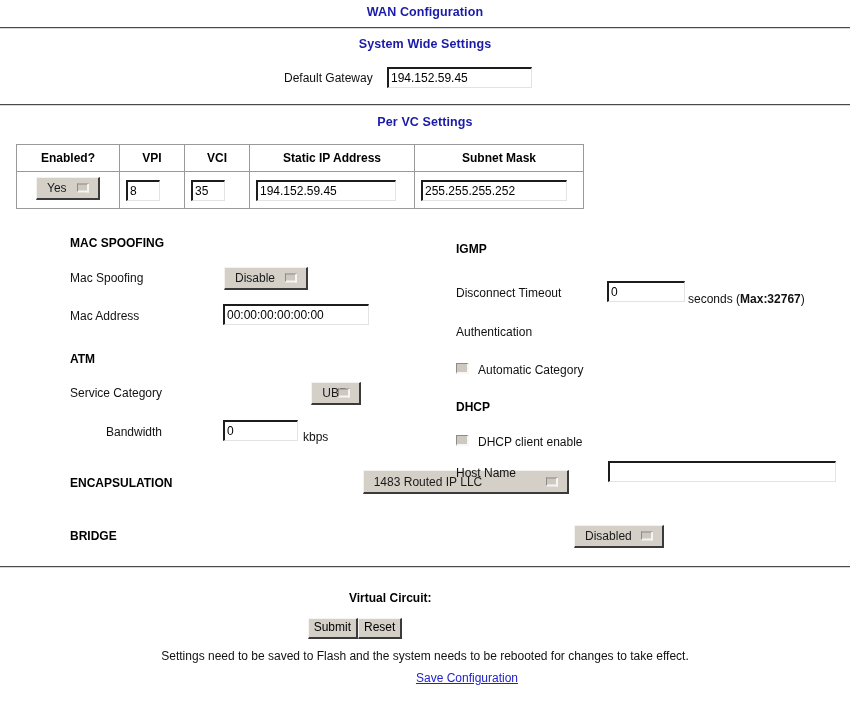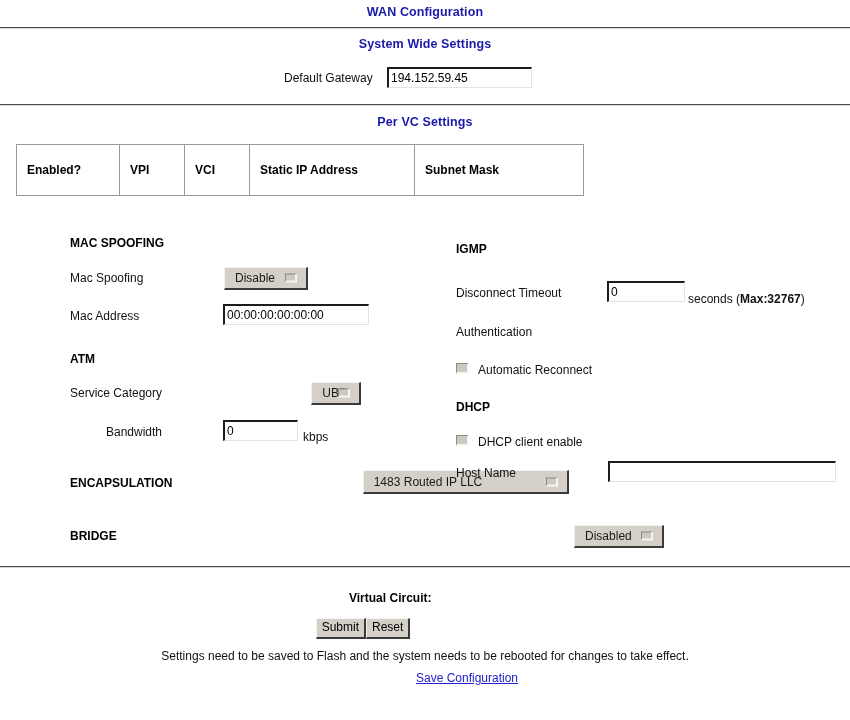--- a/index.html
+++ b/index.html
@@ -105,22 +105,22 @@
   .vctable {
     border-collapse: collapse;
     border: 1px solid #9a9a9a;
     background: #ffffff;
   }
   .vctable th {
     border: 1px solid #9a9a9a;
     font-size: 12px;
     font-weight: bold;
     color: #000;
-    text-align: left;
-    padding: 18px 10px;
+    text-align: center;
+    padding: 6px 10px;
     white-space: nowrap;
   }
   .vctable td {
     border: 1px solid #9a9a9a;
     padding: 5px 6px;
     vertical-align: middle;
   }
 
   
   .pbtn {
@@ -176,20 +176,40 @@
 
 <table class="abs vctable" style="left:16px; top:144px;">
   <tbody>
       <tr>
     <th style="width:82px;">Enabled?</th>
     <th style="width:44px;">VPI</th>
     <th style="width:44px;">VCI</th>
     <th style="width:144px;">Static IP Address</th>
     <th style="width:148px;">Subnet Mask</th>
   </tr>
+  <tr>
+    <td style="text-align:center;">
+      <div class="msel" style="width:64px; height:23px;">
+        <span class="txt">Yes</span>
+        <span class="arw"></span>
+      </div>
+    </td>
+    <td>
+      <input class="tinput" style="width: 34px; height: 21px;" value="8">
+    </td>
+    <td>
+      <input class="tinput" style="width: 34px; height: 21px;" value="35">
+    </td>
+    <td>
+      <input class="tinput" style="width: 140px; height: 21px;" value="194.152.59.45">
+    </td>
+    <td>
+      <input class="tinput" style="width: 146px; height: 21px;" value="255.255.255.252">
+    </td>
+  </tr>
 </tbody>
   </table>
 
 
 <div class="abs lbl-b" style="left:70px; top:236px;">MAC SPOOFING</div>
 
 <div class="abs lbl" style="left:70px; top:271px;">Mac Spoofing</div>
 <div class="abs msel" style="left:224px; top:266px; width:84px; height:23px;">
   <span class="txt">Disable</span>
   <span class="arw"></span>
@@ -229,37 +249,37 @@
 <div class="abs lbl" style="left:456px; top:286px;">Disconnect Timeout</div>
 <input class="abs tinput" style="left: 607px; top: 281px; width: 78px; height: 21px;" value="0">
 <div class="abs lbl" style="left:688px; top:292px;">
   <span>seconds (</span><span style="font-weight:bold;">Max:32767</span><span>)</span>
 </div>
 
 <div class="abs lbl" style="left:456px; top:325px;">Authentication</div>
 
 
 <span class="abs mcheck" style="left:456px; top:363px;"></span>
-<div class="abs lbl" style="left:478px; top:363px;">Automatic Reconnect</div>
+<div class="abs lbl" style="left:478px; top:363px;">Automatic Category</div>
 
 <div class="abs lbl-b" style="left:456px; top:400px;">DHCP</div>
 
 <span class="abs mcheck" style="left:456px; top:435px;"></span>
 <div class="abs lbl" style="left:478px; top:435px;">DHCP client enable</div>
 
 <div class="abs lbl" style="left:456px; top:466px;">Host Name</div>
 <input class="abs tinput" style="left: 608px; top: 461px; width: 228px; height: 21px;" value="">
 
 <div class="hr" style="top:566px;"></div>
 
 
 <div class="abs lbl-b" style="left:349px; top:591px;">Virtual Circuit:</div>
 
 
-<div class="abs" style="left:16px; top:618px; width:694px; text-align:center;">
+<div class="abs" style="left:8px; top:618px; width:694px; text-align:center;">
   <button class="pbtn">Submit</button><button class="pbtn">Reset</button>
 </div>
 
 <div class="abs note" style="left:0; top:649px;">Settings need to be saved to Flash and the system needs to be rebooted for changes to take effect.</div>
 
 <div class="abs savelink" style="left:0; top:671px;">
   <a href="#">Save Configuration</a>
 </div>
 
 

